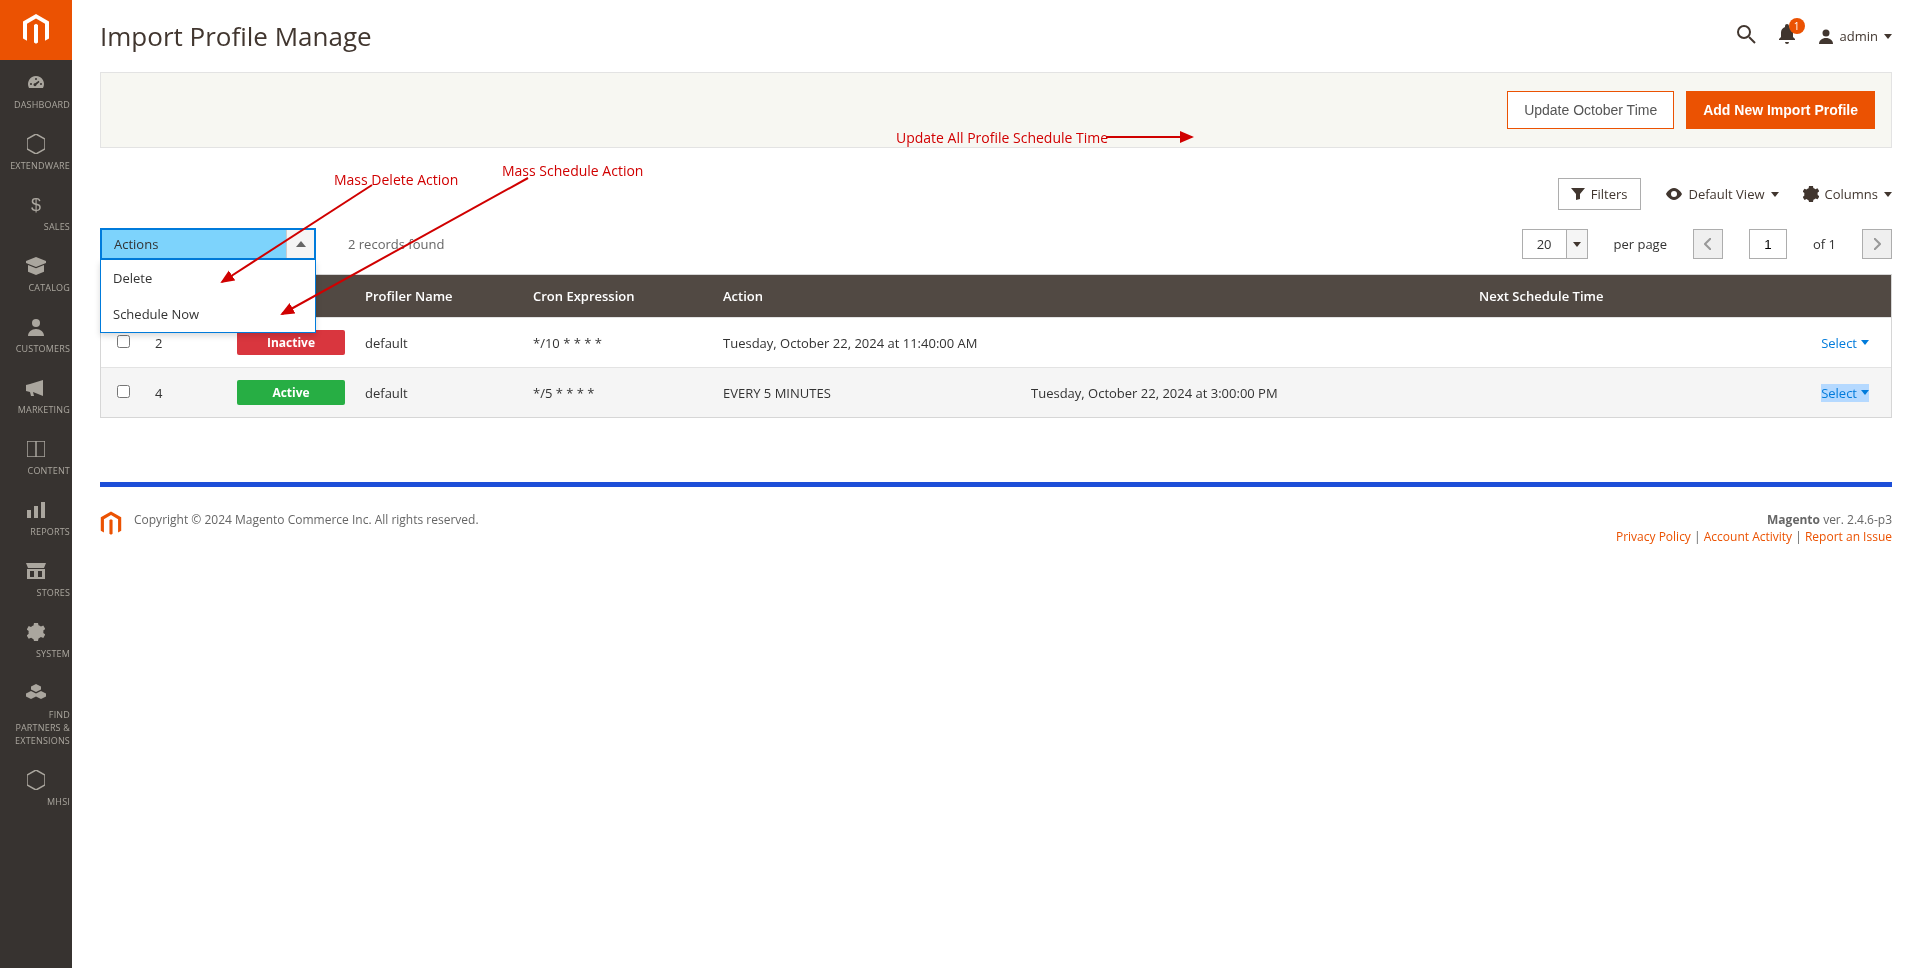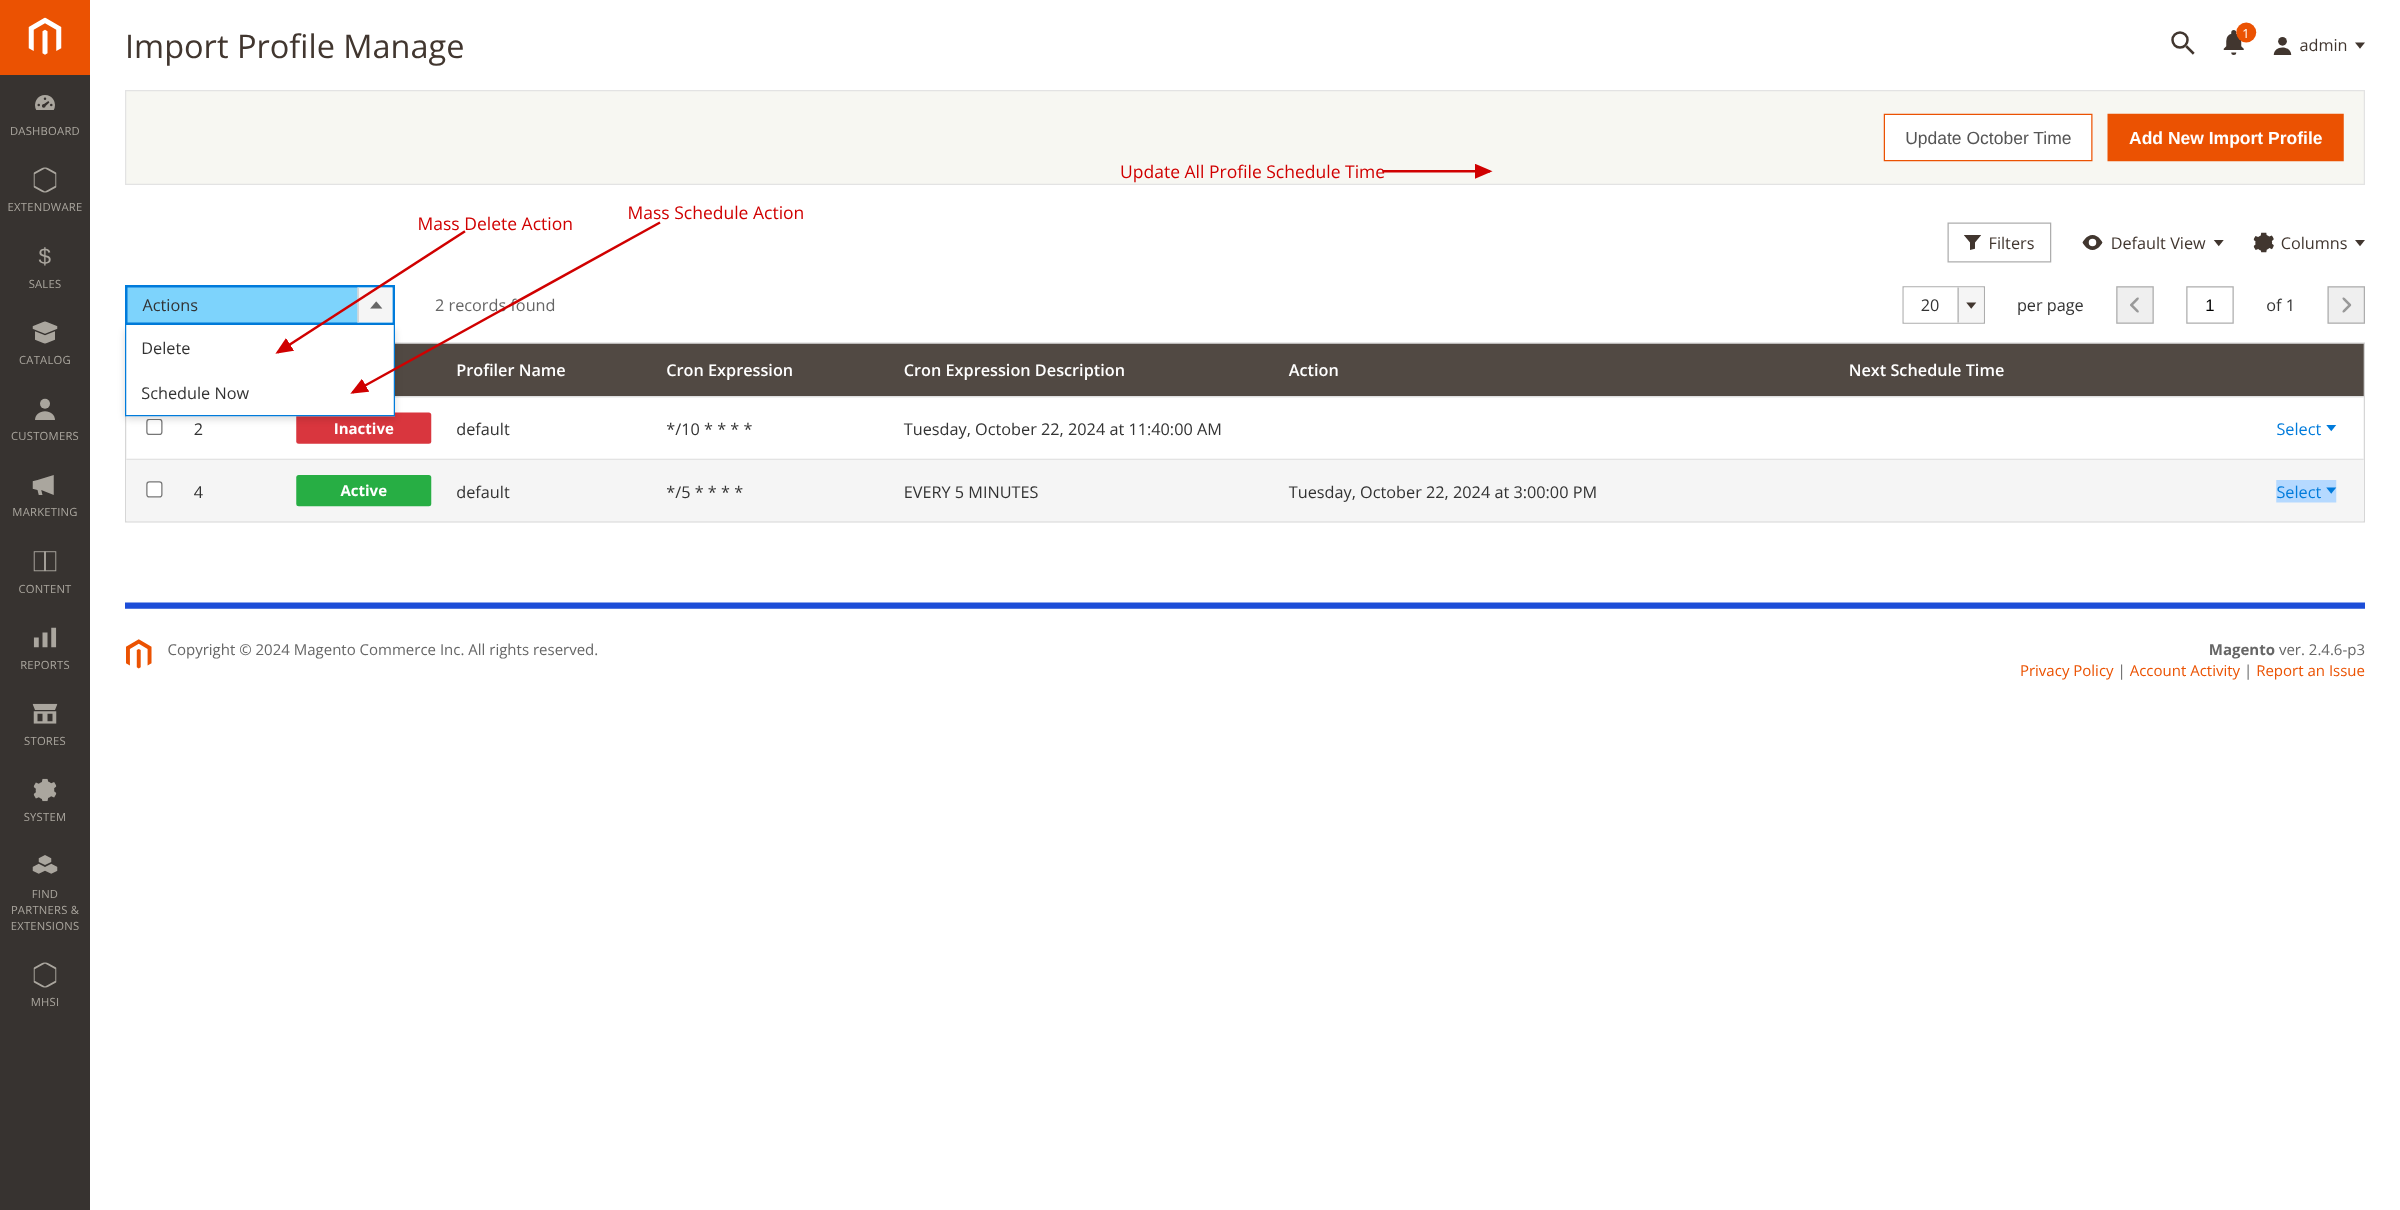--- a/index.html
+++ b/index.html
@@ -25,21 +25,21 @@
   width: 72px;
   height: 60px;
   background: #eb5202;
   display: flex;
   align-items: center;
   justify-content: center;
 }
 .sidebar .menu-item {
   width: 72px;
   padding: 12px 2px 10px;
-  text-align: center;
+  text-align: right;
   color: #aaa69e;
   font-size: 9px;
   text-transform: uppercase;
   cursor: pointer;
   letter-spacing: 0.02em;
 }
 .sidebar .menu-item .mi-icon {
   display: flex;
   justify-content: center;
   margin-bottom: 4px;
@@ -513,21 +513,20 @@
     </div>
   </div>
 
   <div class="grid">
     <div class="grid-head">
       <div class="cell col-chk"><input type="checkbox" style="visibility: hidden;"></div>
       <div class="cell col-id">ID</div>
       <div class="cell col-status" style="justify-content:flex-start;">Status</div>
       <div class="cell col-name">Profiler Name</div>
       <div class="cell col-cron">Cron Expression</div>
-      <div class="cell col-desc">Cron Expression Description</div>
       <div class="cell col-action" style="text-align:left;">Action</div>
       <div class="cell col-next">Next Schedule Time</div>
     </div>
 
     <div class="grid-row">
       <div class="cell col-chk"><input type="checkbox" style=""></div>
       <div class="cell col-id">2</div>
       <div class="cell col-status">
           <span class="status-badge inactive">Inactive</span>
         </div>

